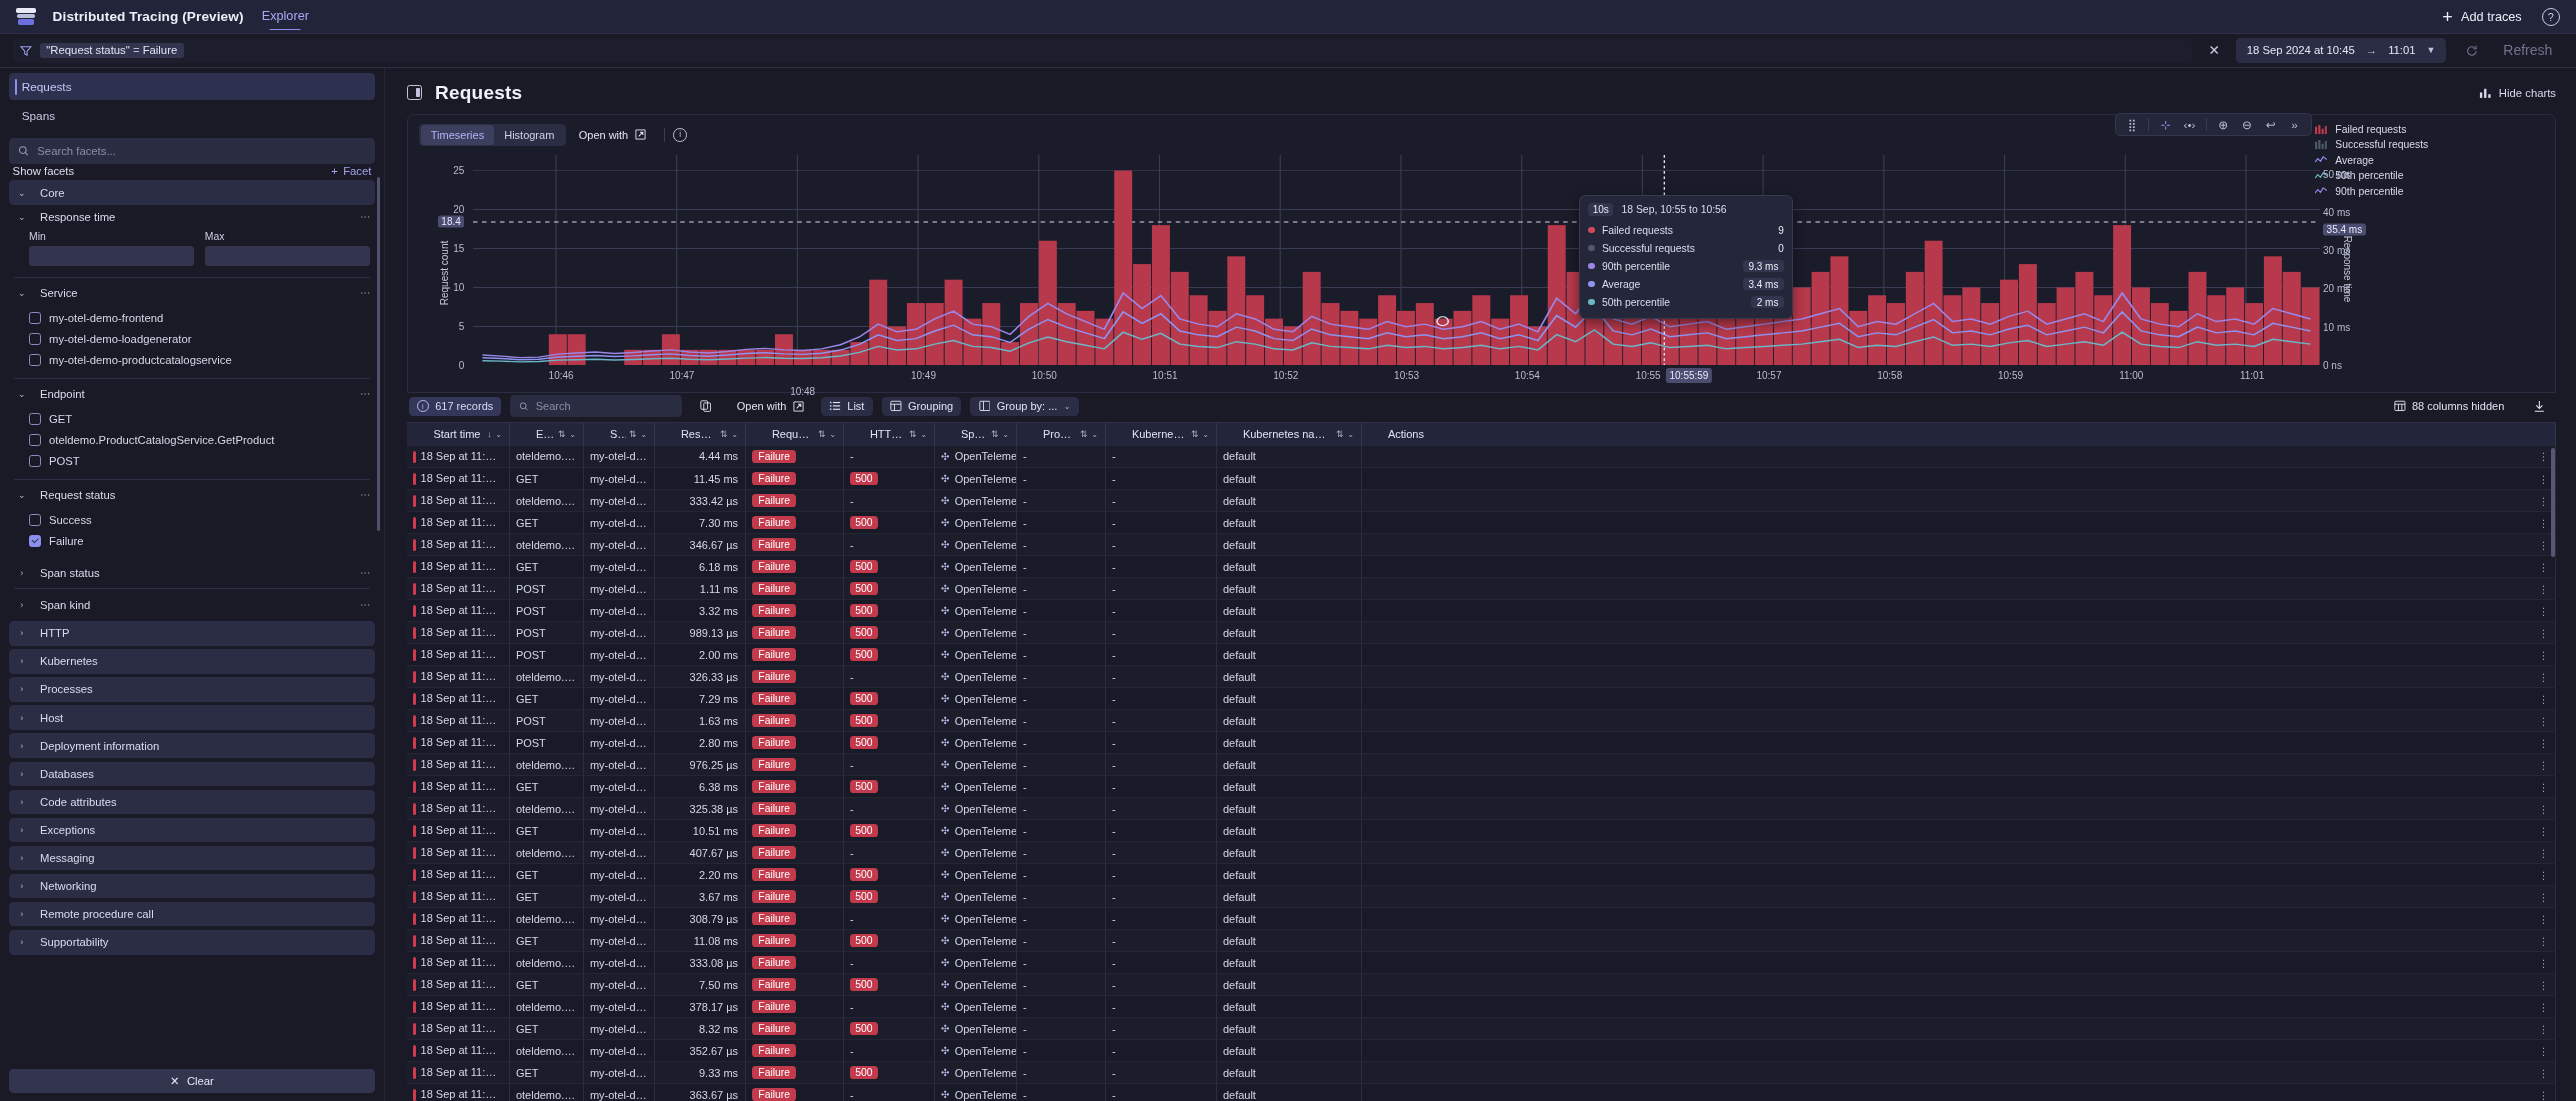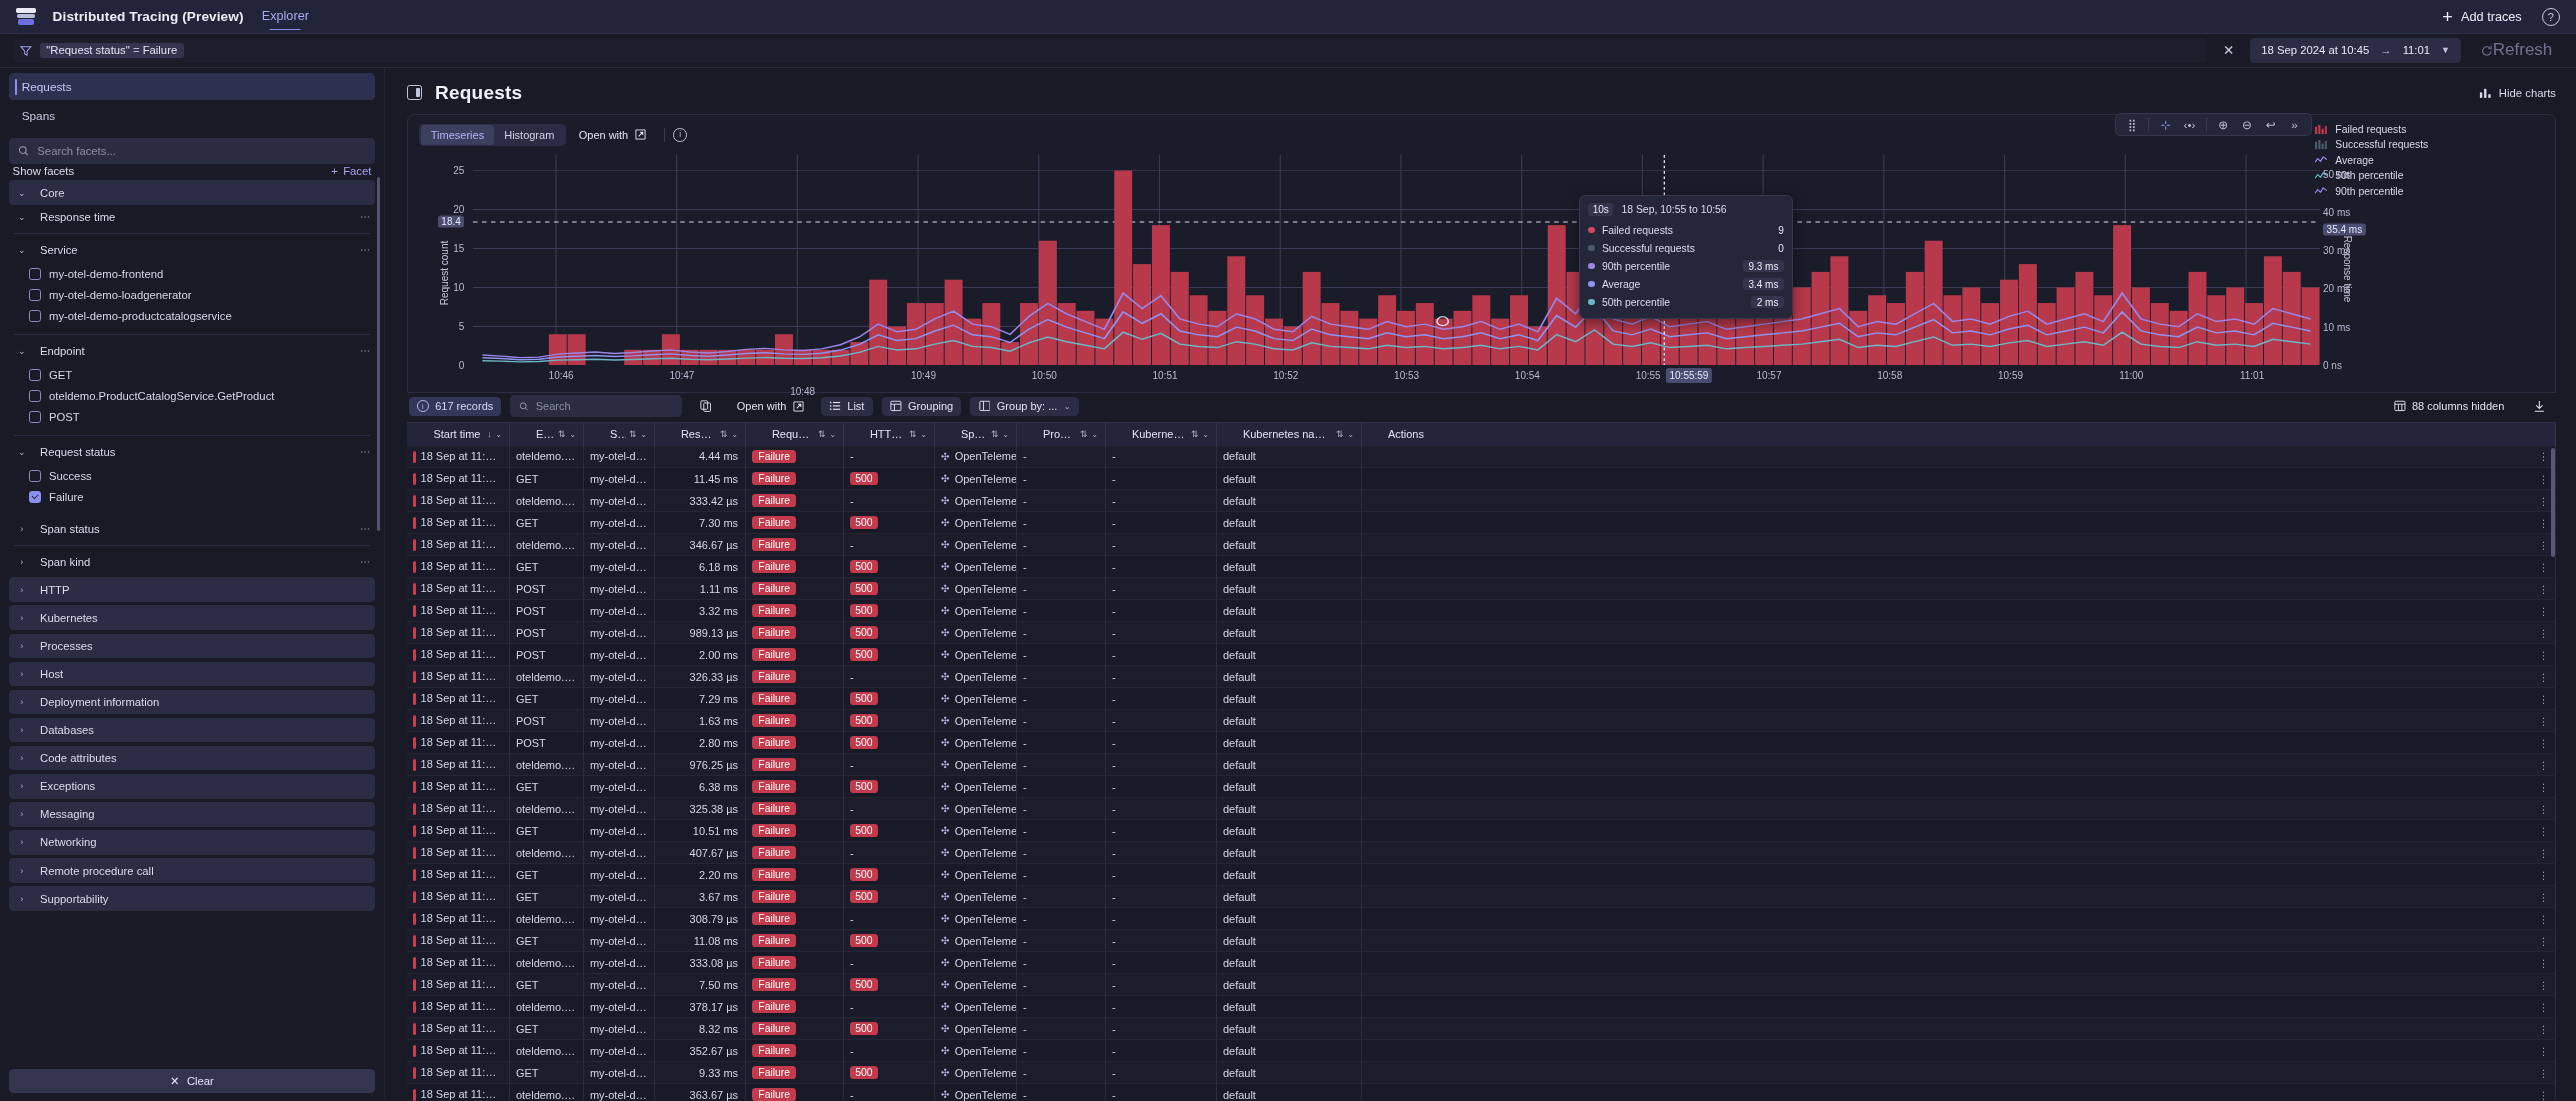--- a/index.html
+++ b/index.html
@@ -64,22 +64,22 @@
     width:25.4px;height:25.4px;display:flex;align-items:center;justify-content:center;
     color:#c7c9e0;font-size:13.6px;cursor:pointer;border-radius:4.5px;
   }
   .timepicker {
     height:25.4px;display:flex;align-items:center;gap:11px;
     background:#2b2d44;border-radius:4.5px;padding:0 11px;font-size:11.3px;color:#e6e8f7;cursor:pointer;
   }
   .timepicker .arrow { color:#c2c4de; }
   .timepicker .chev { font-size:9px;color:#c2c4de; }
   .refresh-btn {
-    height:25.4px;display:flex;align-items:center;gap:0;padding:0 11px;
-    font-size:17px;color:#70738f;border-radius:4.5px;cursor:pointer;
+    height:25.4px;display:flex;align-items:center;gap:25px;padding:0 11px;
+    font-size:14px;color:#70738f;border-radius:4.5px;cursor:pointer;
   }
 
   
   .body-wrap { display:flex; height: calc(1102px - 34px - 34px); }
 
   
   .sidebar {
     width: 385px; flex:0 0 385px; background:#191a26; position:relative;
     display:flex; flex-direction:column; border-right:0.9px solid #23243a;
   }
@@ -360,20 +360,30 @@
 
       <div class="grp-row shaded">
         <span class="chev-i">⌄</span>
         <span>Core</span>
       </div>
 
       <div class="grp-row">
         <span class="chev-i">⌄</span>
         <span>Response time</span>
         <span class="kebab">⋮</span>
+      </div>
+      <div class="minmax">
+        <div class="mm-col">
+          <div class="mm-lbl">Min</div>
+          <input class="mm-inp" style="">
+        </div>
+        <div class="mm-col">
+          <div class="mm-lbl">Max</div>
+          <input class="mm-inp" style="">
+        </div>
       </div>
       <div class="divider"></div>
 
       <div class="grp-row">
         <span class="chev-i">⌄</span>
         <span>Service</span>
         <span class="kebab">⋮</span>
       </div>
       <div class="facet-sub">
         <div class="cb-row">

